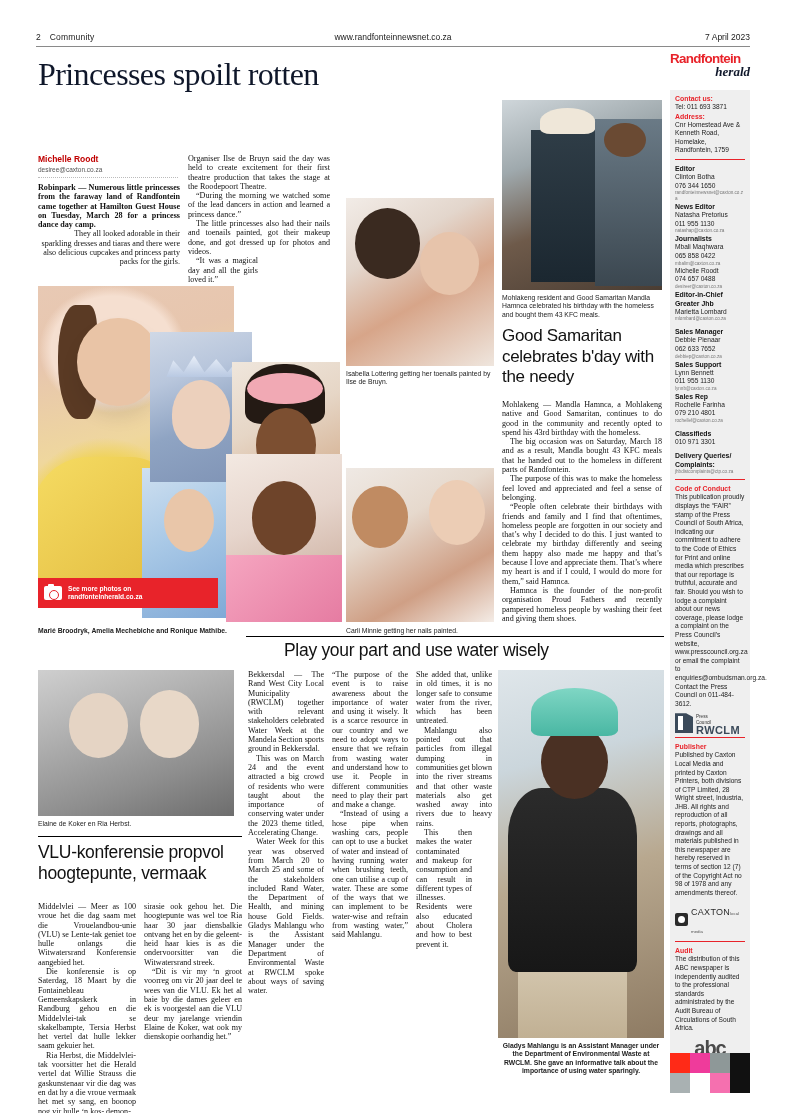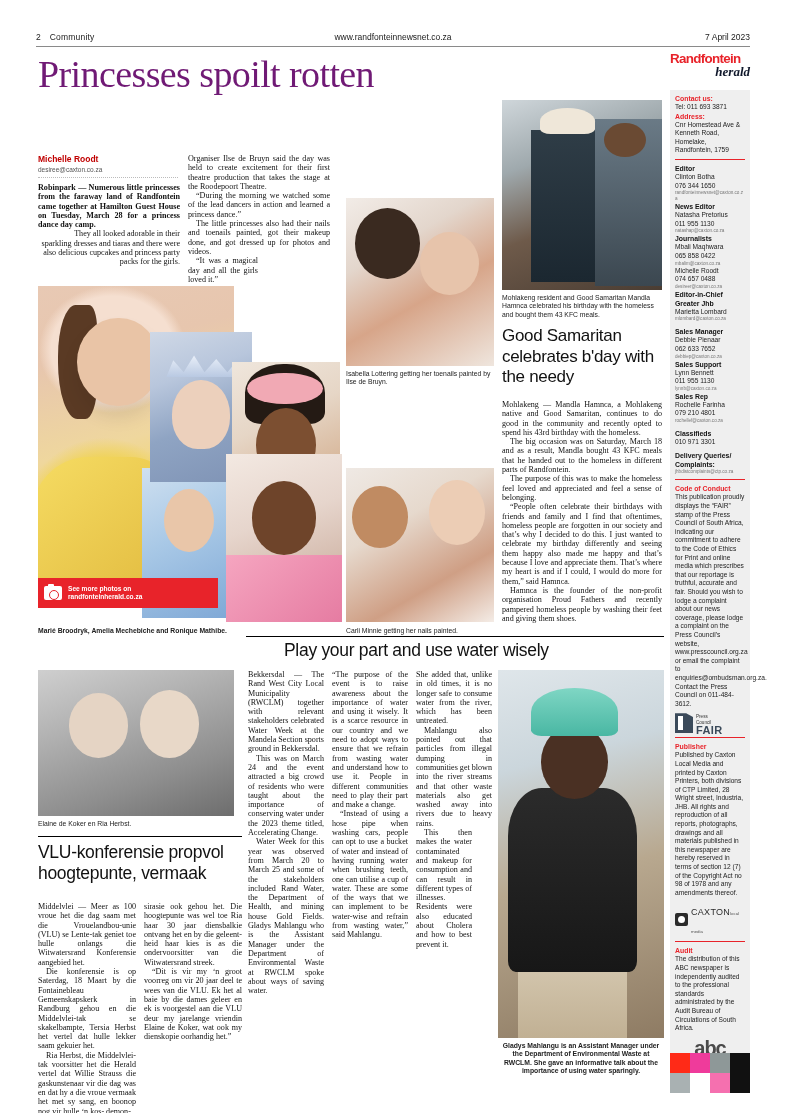--- a/index.html
+++ b/index.html
@@ -29,22 +29,22 @@
   
   .content { position:absolute; left:36px; top:50px; width:714px; height:1045px; }
 
   
   .mainarea { position:absolute; left:0; top:0; width:628px; height:1045px; }
 
   
   .hl-princess {
     position:absolute; left:2px; top:4px; width:440px;
     font-family:"Liberation Serif", serif;
-    font-size:38px; line-height:40px; font-weight:400; letter-spacing:-.6px;
-    color:#701a75;
+    font-size:32px; line-height:40px; font-weight:400; letter-spacing:-.6px;
+    color:#0f172a;
   }
 
   .byline-name {
     position:absolute; left:2px; top:104px; width:140px;
     font-family:"Liberation Sans", sans-serif; font-weight:bold;
     font-size:8.5px; color:#c00000; line-height:11px;
   }
   .byline-mail {
     position:absolute; left:2px; top:115px; width:140px;
     font-family:"Liberation Sans", sans-serif;
@@ -561,21 +561,21 @@
         <div class="rhead blk">Delivery Queries/ Complaints:</div>
         <div class="rmail">jhbdistcomplaints@ctp.co.za</div>
         <div class="rsep"></div>
         <div class="rhead">Code of Conduct</div>
         <div class="rtxt">This publication proudly displays the “FAIR” stamp of the Press Council of South Africa, indicating our commitment to adhere to the Code of Ethics for Print and online media which prescribes that our reportage is truthful, accurate and fair. Should you wish to lodge a complaint about our news coverage, please lodge a complaint on the Press Council's website, www.presscouncil.org.za or email the complaint to enquiries@ombudsman.org.za. Contact the Press Council on 011-484-3612.</div>
         <div class="fair">
           <div class="mark"></div>
           <div class="ftxt">
             <div class="fsm">Press</div>
             <div class="fsm">Council</div>
-            <div class="fbig">FAIR</div>
+            <div class="fbig">RWCLM</div>
           </div>
         </div>
         <div class="rsep"></div>
         <div class="rhead">Publisher</div>
         <div class="rtxt">Published by Caxton Local Media and printed by Caxton Printers, both divisions of CTP Limited, 28 Wright street, Industria, JHB. All rights and reproduction of all reports, photographs, drawings and all materials published in this newspaper are hereby reserved in terms of section 12 (7) of the Copyright Act no 98 of 1978 and any amendments thereof.</div>
         <div class="caxton">
           <div class="cx"></div>
           <div>
             <span class="cname">CAXTON</span><span class="csub">local media</span>
           </div>

